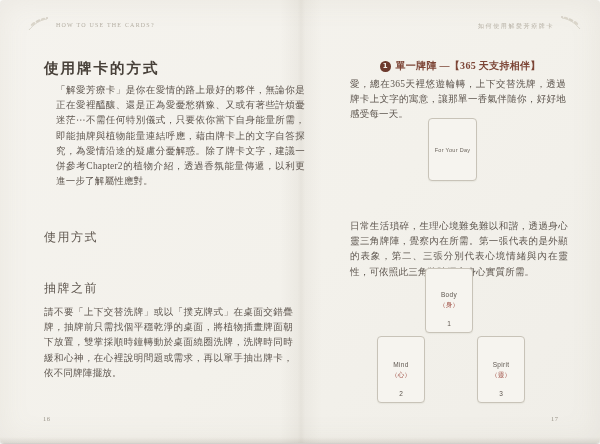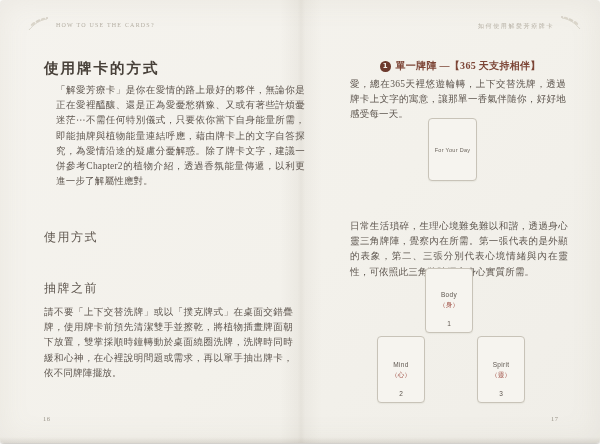--- a/index.html
+++ b/index.html
@@ -89,21 +89,21 @@
       <circle cx="21" cy="5" r="1" fill="#c7c1b4"></circle>
     </svg>
     <div class="hdr hdr-right">如何使用解愛芳療牌卡</div>
 
     <h1 class="title">使用牌卡的方式</h1>
     <p class="body intro">「解愛芳療卡」是你在愛情的路上最好的夥伴，無論你是正在愛裡醞釀、還是正為愛憂愁猶豫、又或有著些許煩憂迷茫⋯不需任何特別儀式，只要依你當下自身能量所需，即能抽牌與植物能量連結呼應，藉由牌卡上的文字自答探究，為愛情沿途的疑慮分憂解惑。除了牌卡文字，建議一併參考Chapter2的植物介紹，透過香氛能量傳遞，以利更進一步了解屬性應對。</p>
 
     <div class="sec-label sl-1">使用方式</div>
 
     <div class="sec-label sl-2">抽牌之前</div>
-    <p class="body sec-body-2">請不要「上下交替洗牌」或以「撲克牌式」在桌面交錯疊牌，使用牌卡前預先清潔雙手並擦乾，將植物插畫牌面朝下放置，雙掌採順時鐘轉動於桌面繞圈洗牌，洗牌時同時緩和心神，在心裡說明問題或需求，再以單手抽出牌卡，依不同牌陣擺放。</p>
+    <p class="body sec-body-2">請不要「上下交替洗牌」或以「撲克牌式」在桌面交錯疊牌，抽牌前只需找個平穩乾淨的桌面，將植物插畫牌面朝下放置，雙掌採順時鐘轉動於桌面繞圈洗牌，洗牌時同時緩和心神，在心裡說明問題或需求，再以單手抽出牌卡，依不同牌陣擺放。</p>
 
     <div class="pagenum pn-left">16</div>
 
     <div class="r-head rh-1">
       <span class="numc">1</span><span>單一牌陣 —【365 天支持相伴】</span>
     </div>
     <p class="body r-body-1">愛，總在365天裡悠遊輪轉，上下交替洗牌，透過牌卡上文字的寓意，讓那單一香氣伴隨你，好好地感受每一天。</p>
     <div class="card card-fyd">
       <span class="fyd-label">For Your Day</span>
     </div>

